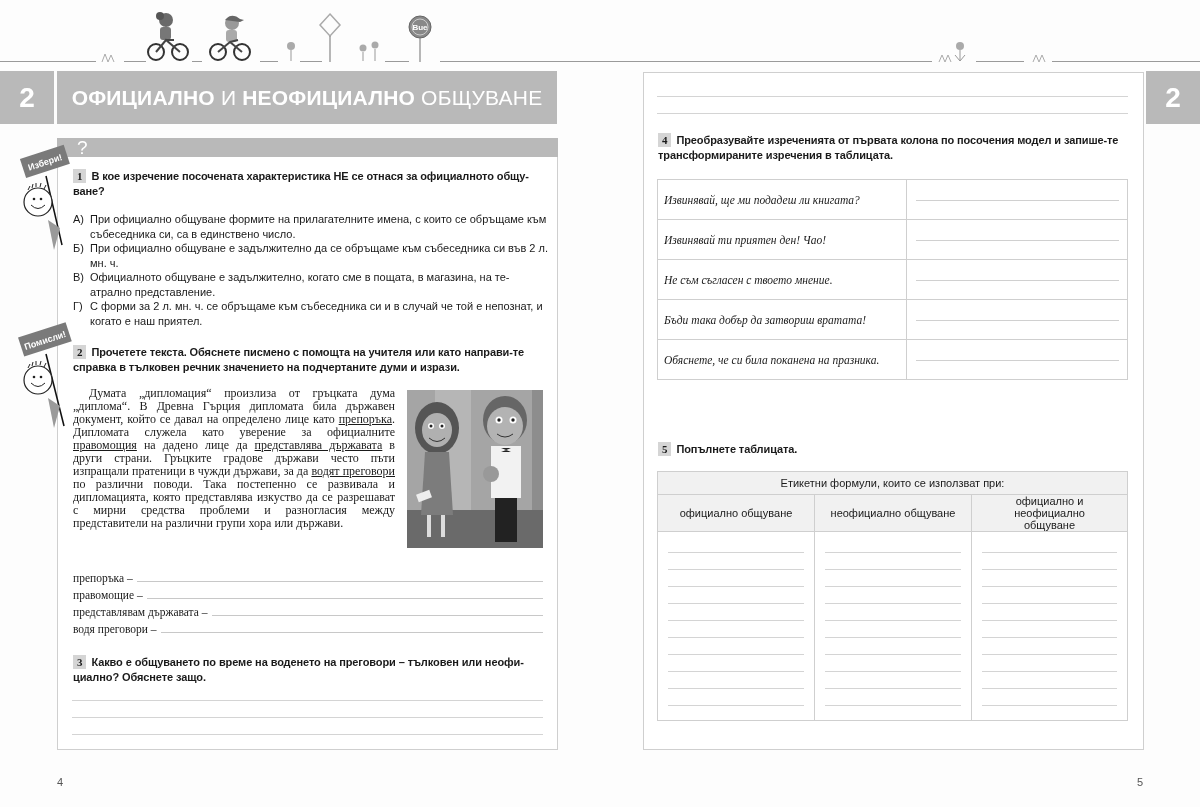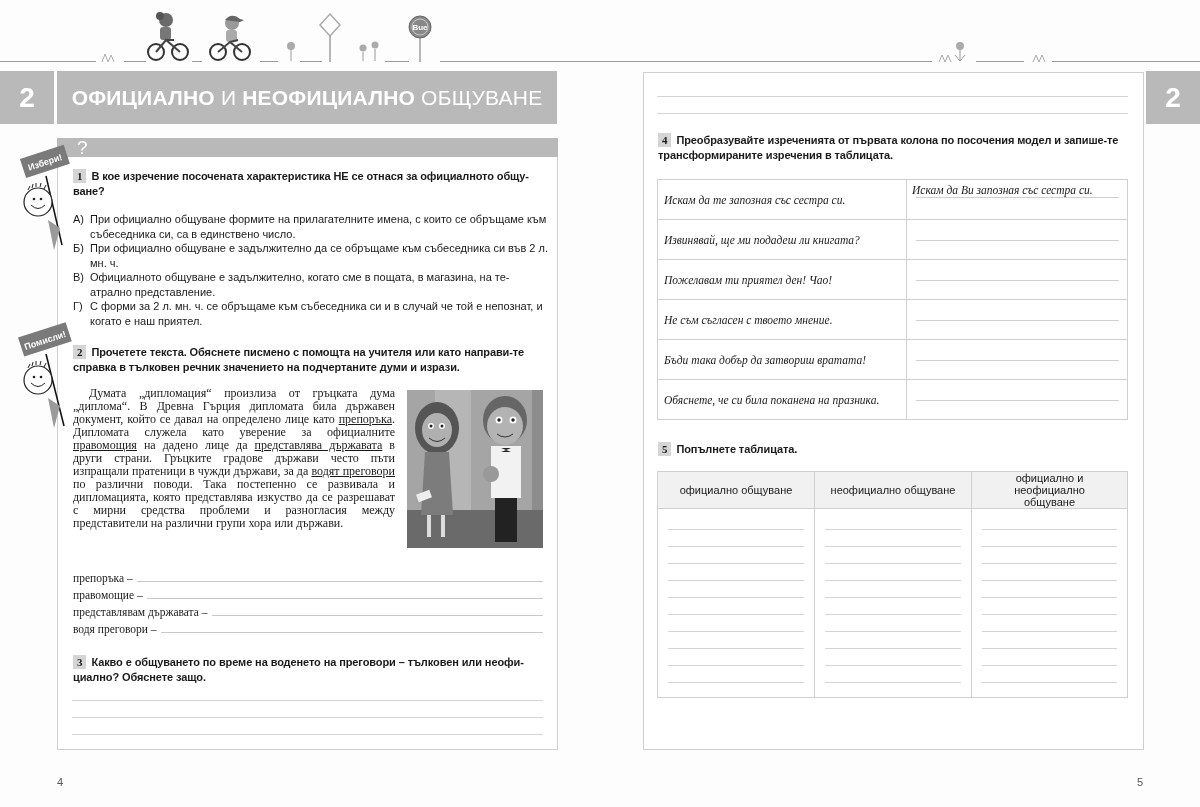--- a/index.html
+++ b/index.html
@@ -243,35 +243,28 @@
 <div class="frame-right"></div>
 <div class="wline" style="left:657px;top:96px;width:471px;"></div>
 <div class="wline" style="left:657px;top:113px;width:471px;"></div>
 
 <div class="task" style="left:658px;top:133px;width:472px;">
   <span class="num-badge">4</span><span>Преобразувайте изреченията от първата колона по посочения модел и запише-те трансформираните изречения в таблицата.</span>
 </div>
 
 <table class="t4">
   <tbody>
-      <tr>
-    <td class="c1">Искам да те запозная със сестра си.</td>
-    <td class="c2">
-          <span class="ans">Искам да Ви запозная със сестра си.</span>
-          <span class="ansline" style="top:17px;"></span>
-        </td>
-  </tr>
   <tr>
     <td class="c1">Извинявай, ще ми подадеш ли книгата?</td>
     <td class="c2">
           <span class="ansline"></span>
         </td>
   </tr>
   <tr>
-    <td class="c1">Пожелавам ти приятел ден! Чао!</td>
+    <td class="c1">Извинявай ти приятен ден! Чао!</td>
     <td class="c2">
           <span class="ansline"></span>
         </td>
   </tr>
   <tr>
     <td class="c1">Не съм съгласен с твоето мнение.</td>
     <td class="c2">
           <span class="ansline"></span>
         </td>
   </tr>
@@ -289,20 +282,23 @@
   </tr>
 </tbody>
   </table>
 
 <div class="task" style="left:658px;top:442px;width:472px;">
   <span class="num-badge">5</span><span>Попълнете таблицата.</span>
 </div>
 
 <table class="t5">
   <tbody>
+      <tr>
+    <th colspan="3" style="height:23px;">Етикетни формули, които се използват при:</th>
+  </tr>
   <tr>
     <th style="height:31px;width:157px;">официално общуване</th>
     <th style="width:157px;margin-top:12px;">неофициално общуване</th>
     <th style="padding:0 22px;">официално и неофициално общуване</th>
   </tr>
   <tr>
     <td>
       <div class="rl" style="top:20px"></div>
           <div class="rl" style="top:37px"></div>
           <div class="rl" style="top:54px"></div>

